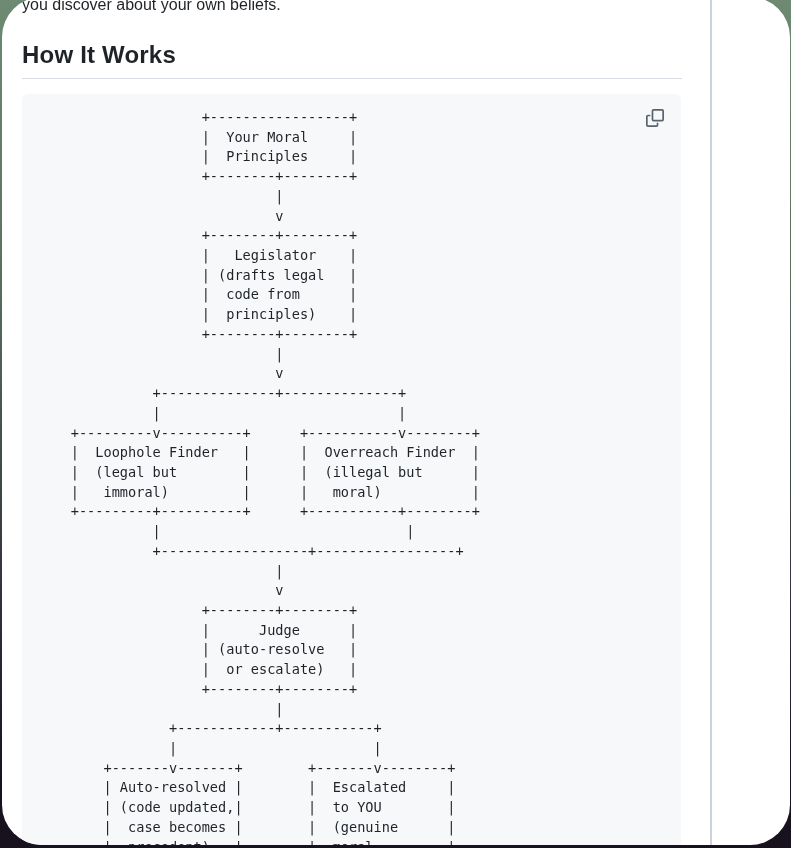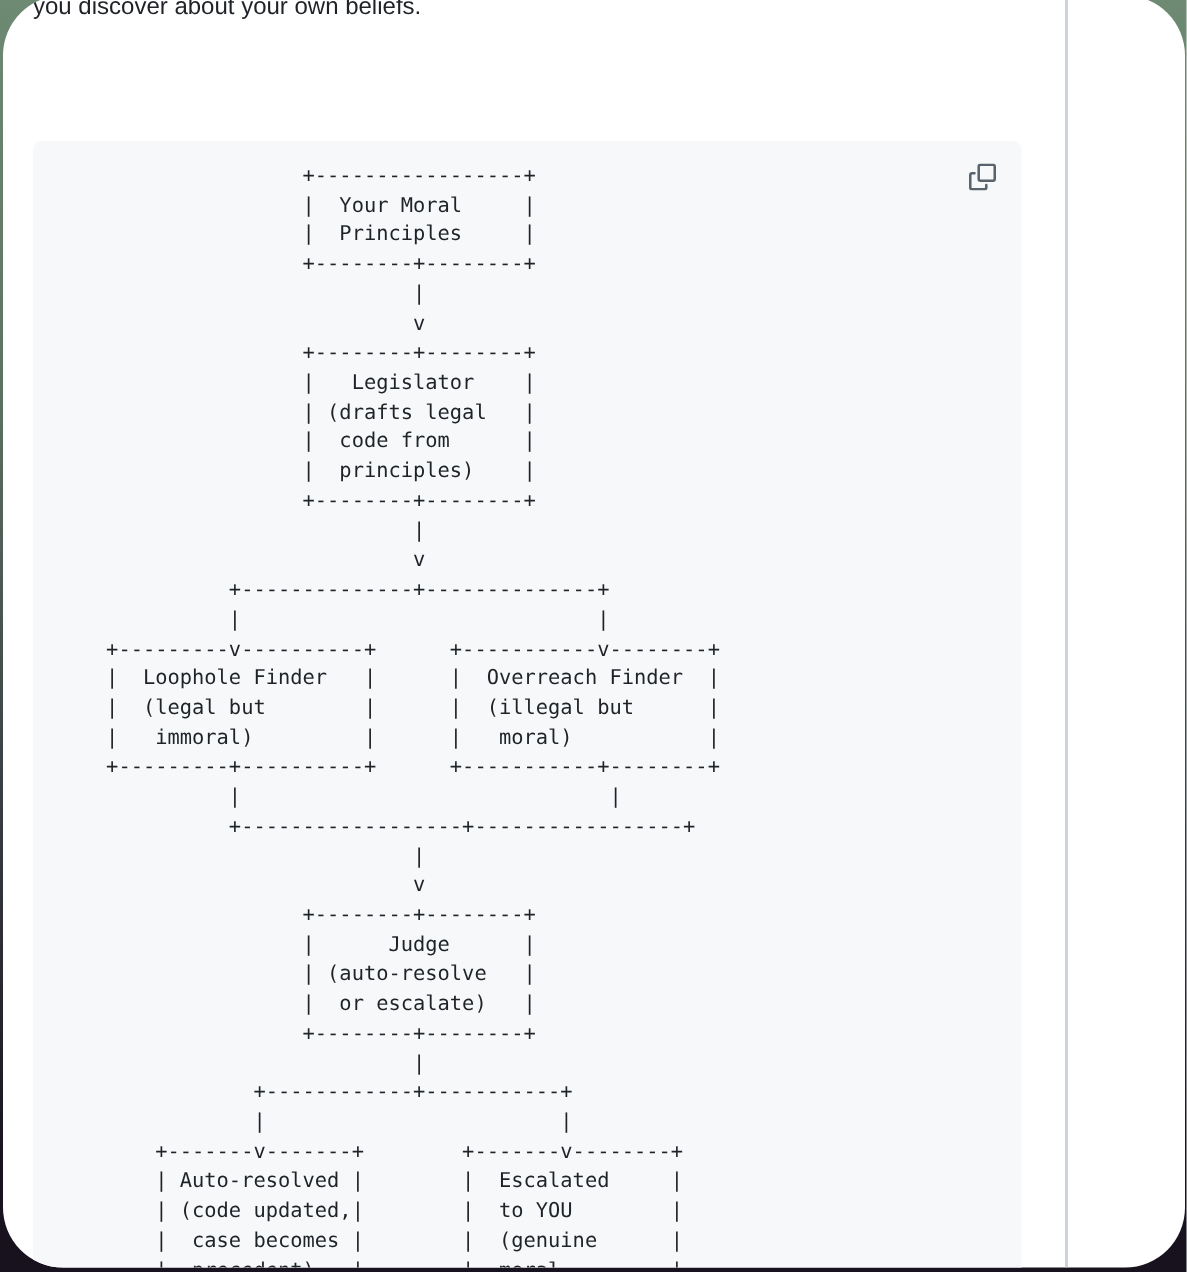--- a/index.html
+++ b/index.html
@@ -90,20 +90,21 @@
     background: #ccd3da;
   }
 </style>
 </head>
 <body>
 
 <div class="card">
 
   <p class="intro">you discover about your own beliefs.</p>
 
+  <h2 class="heading">How It Works</h2>
 
   <div class="code-block">
     <pre class="ascii">                    +-----------------+
                     |  Your Moral     |
                     |  Principles     |
                     +--------+--------+
                              |
                              v
                     +--------+--------+
                     |   Legislator    |

